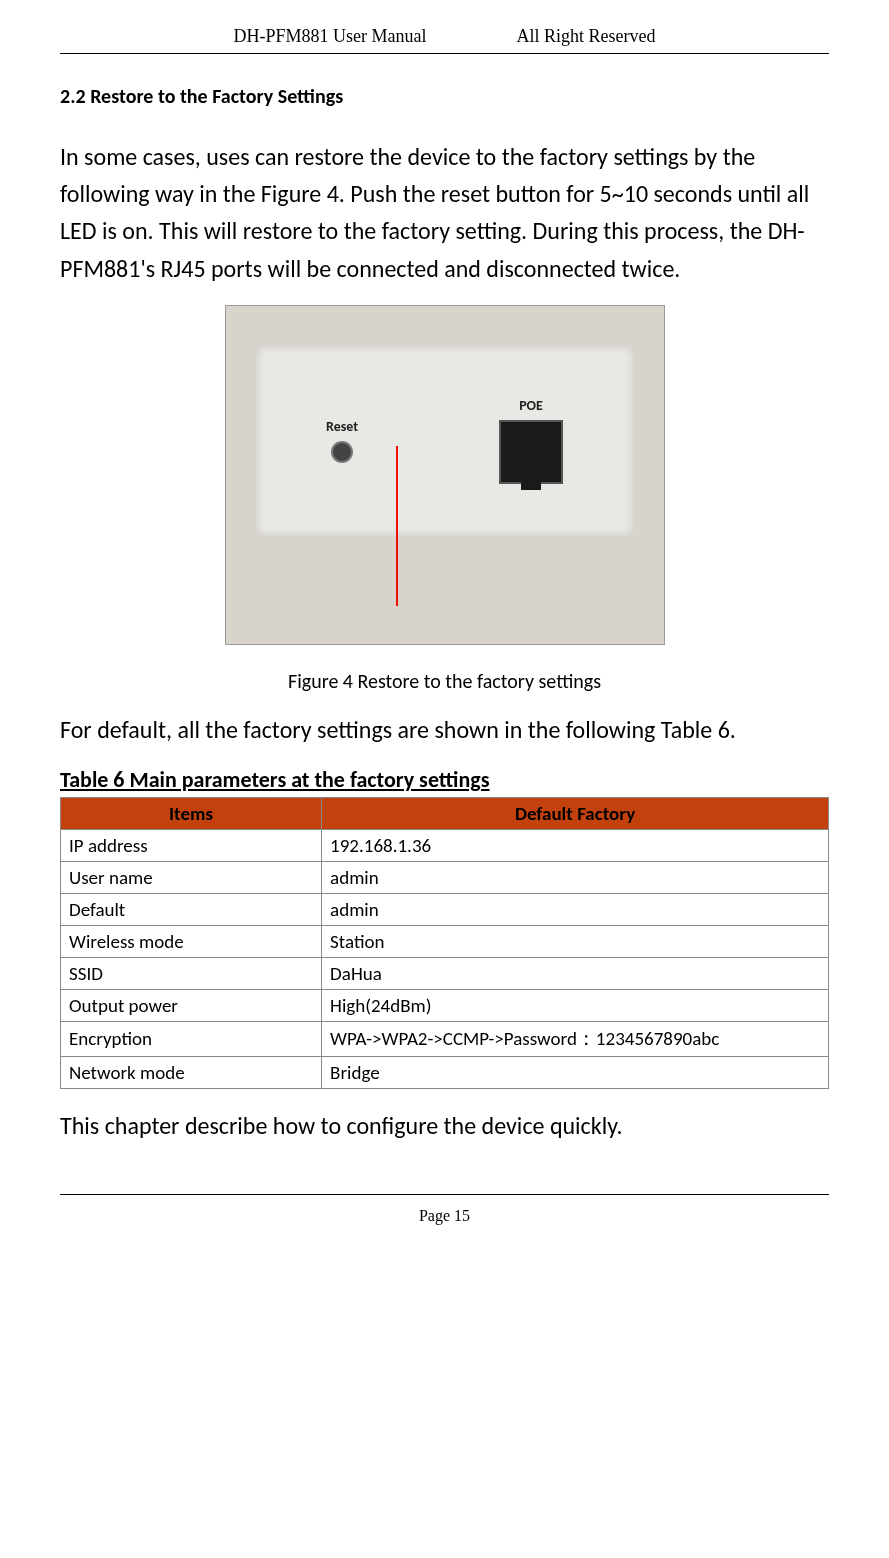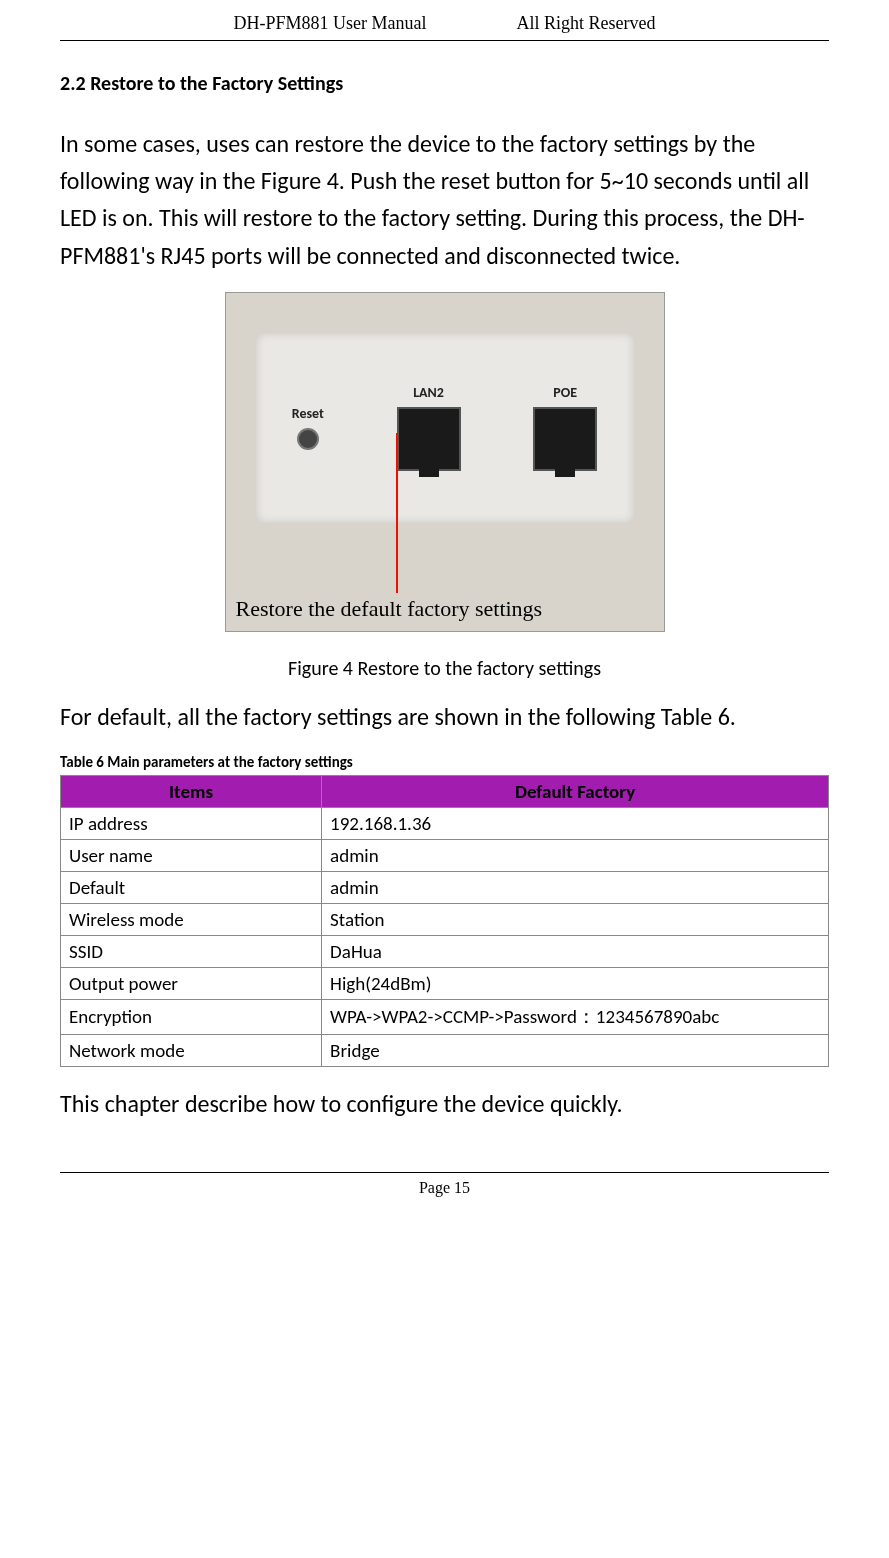--- a/index.html
+++ b/index.html
@@ -4,21 +4,21 @@
   <style>
     body {
       font-family: "Calibri", "Segoe UI", sans-serif;
       margin: 0;
       padding: 0;
       background: #fff;
       color: #000;
     }
     .page {
       width: 889px;
-      margin: 3px auto;
+      margin: 16px auto;
       padding: 0 60px 40px 60px;
       box-sizing: border-box;
     }
     .header {
       display: flex;
       justify-content: center;
       gap: 90px;
       font-family: "Times New Roman", serif;
       font-size: 18px;
       padding-top: 10px;
@@ -91,47 +91,48 @@
     .caption-inside{
       position:absolute;left:10px;bottom:8px;right:10px;
       font-family:"Times New Roman",serif;font-size:22px;text-align:left;line-height:1.25;
     }
     .figure-caption {
       font-size: 20px;
       margin-top: 24px;
     }
     .table-title {
       font-weight: bold;
-      font-size: 15px;
+      font-size: 22px;
       margin-top: 10px;
       margin-bottom: 4px;
+      text-decoration: underline;
     }
     table.params {
       width: 100%;
       border-collapse: collapse;
       font-size: 19px;
     }
     table.params th, table.params td {
       border: 1px solid #888;
       padding: 4px 8px;
       text-align: left;
     }
     table.params th {
-      background: #a21caf;
+      background: #c2410c;
       text-align: center;
       font-weight: bold;
     }
     table.params th:first-child { width: 34%; }
     .footer {
       text-align: center;
       font-family: "Times New Roman", serif;
       font-size: 16px;
       border-top: 1.5px solid #000;
       margin-top: 50px;
-      padding-top: 6px;
+      padding-top: 12px;
     }
   </style>
 </head>
 <body>
 
 <div class="page">
 
   <div class="header">
     <span>DH-PFM881 User Manual</span>
     <span>All Right Reserved</span>
@@ -142,30 +143,25 @@
   <p class="body">In some cases, uses can restore the device to the factory settings by the following way in the Figure 4. Push the reset button for 5~10 seconds until all LED is on. This will restore to the factory setting. During this process, the DH-PFM881's RJ45 ports will be connected and disconnected twice.</p>
 
   <div class="figure">
     <div class="device-photo">
       <div class="panel">
         <div class="port-group">
           <div class="port-label">Reset</div>
           <div class="reset-btn"></div>
         </div>
         <div class="port-group">
-          <div class="port-label">LAN2</div>
-          <div class="rj45"></div>
-        </div>
-        <div class="port-group">
           <div class="port-label">POE</div>
           <div class="rj45"></div>
         </div>
       </div>
       <div class="red-line"></div>
-      <div class="caption-inside">Restore the default factory settings</div>
     </div>
     <div class="figure-caption">Figure 4 Restore to the factory settings</div>
   </div>
 
   <p class="body">For default, all the factory settings are shown in the following Table 6.</p>
 
   <div class="table-title">Table 6 Main parameters at the factory settings</div>
 
   <table class="params">
     <thead>

